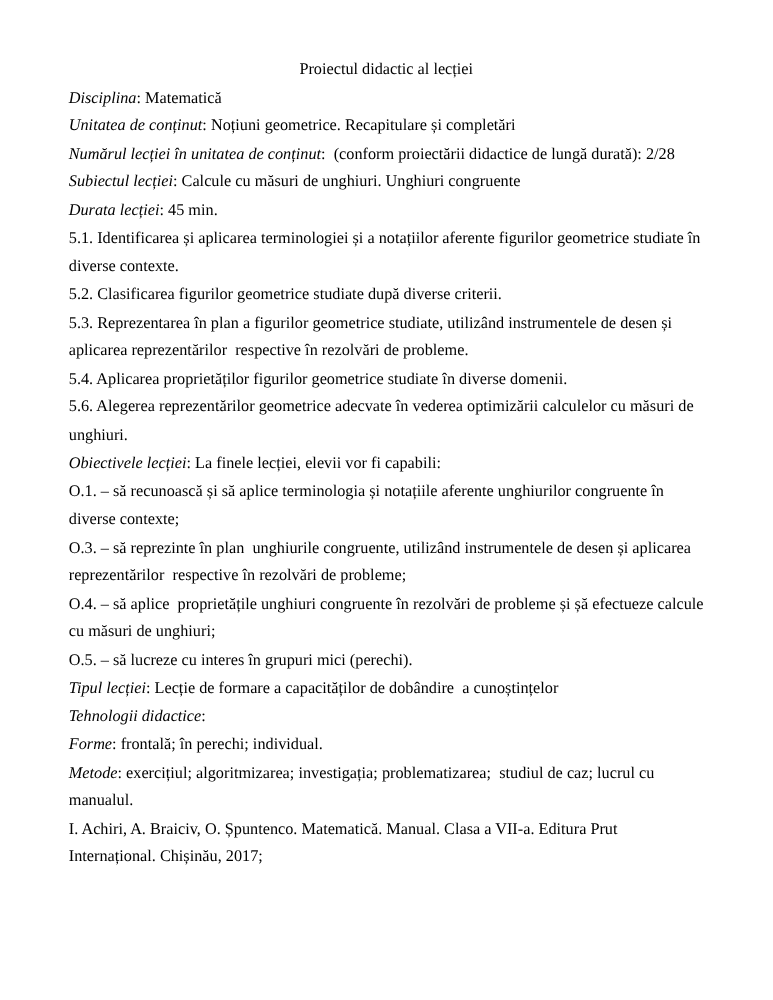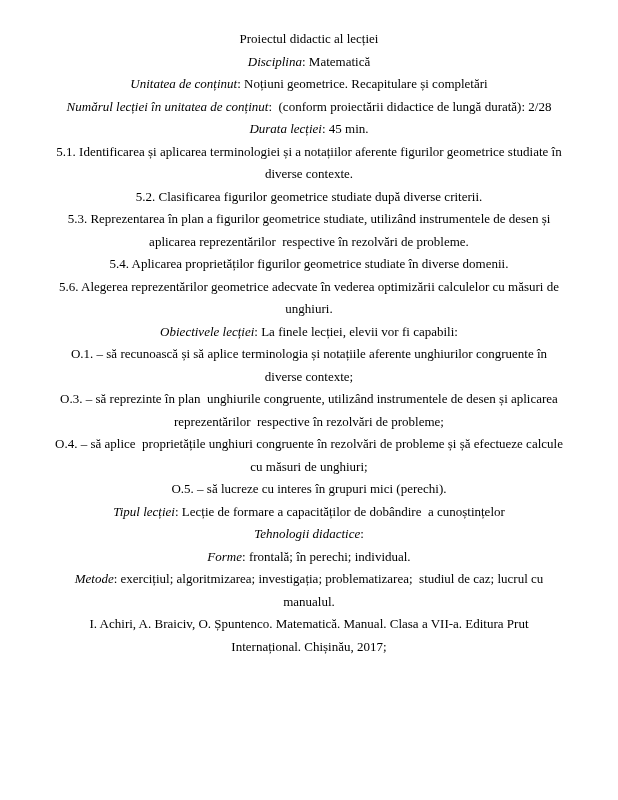--- a/index.html
+++ b/index.html
@@ -12,32 +12,32 @@
     width: 618px;
     height: 800px;
     background: #ffffff;
     color: #000000;
     font-family: "Liberation Serif", "DejaVu Serif", serif;
     font-size: 13px;
     overflow: hidden;
     box-sizing: border-box;
   }
   .content {
-    padding: 28px 55px 0 55px;
+    padding: 44px 55px 0 55px;
   }
   .doc-title {
     text-align: center;
     line-height: 22.5px;
     white-space: pre-wrap;
   }
   p.doc-line {
     margin: 0;
     line-height: 22.5px;
     white-space: pre-wrap;
-    text-align: center;
+    text-align: left;
   }
   .lbl {
     font-style: italic;
   }
   .txt {
     font-style: normal;
   }
 </style>
 </head>
 <body>
@@ -47,20 +47,21 @@
 
     <div class="doc-title">Proiectul didactic al lecției</div>
 
     <p class="doc-line"><span class="lbl">Disciplina</span><span class="txt">: Matematică</span></p>
 
 
     <p class="doc-line"><span class="lbl">Unitatea de conținut</span><span class="txt">: Noțiuni geometrice. Recapitulare și completări</span></p>
 
     <p class="doc-line"><span class="lbl">Numărul lecției în unitatea de conținut</span><span class="txt">:  (conform proiectării didactice de lungă durată): 2/28</span></p>
 
+    <p class="doc-line"><span class="lbl">Subiectul lecției</span><span class="txt">: Calcule cu măsuri de unghiuri. Unghiuri congruente</span></p>
 
     <p class="doc-line"><span class="lbl">Durata lecției</span><span class="txt">: 45 min.</span></p>
 
 
     <p class="doc-line"><span class="lbl"></span><span class="txt">5.1. Identificarea și aplicarea terminologiei și a notațiilor aferente figurilor geometrice studiate în diverse contexte.</span></p>
 
     <p class="doc-line"><span class="lbl"></span><span class="txt">5.2. Clasificarea figurilor geometrice studiate după diverse criterii.</span></p>
 
     <p class="doc-line"><span class="lbl"></span><span class="txt">5.3. Reprezentarea în plan a figurilor geometrice studiate, utilizând instrumentele de desen și aplicarea reprezentărilor  respective în rezolvări de probleme.</span></p>
 

